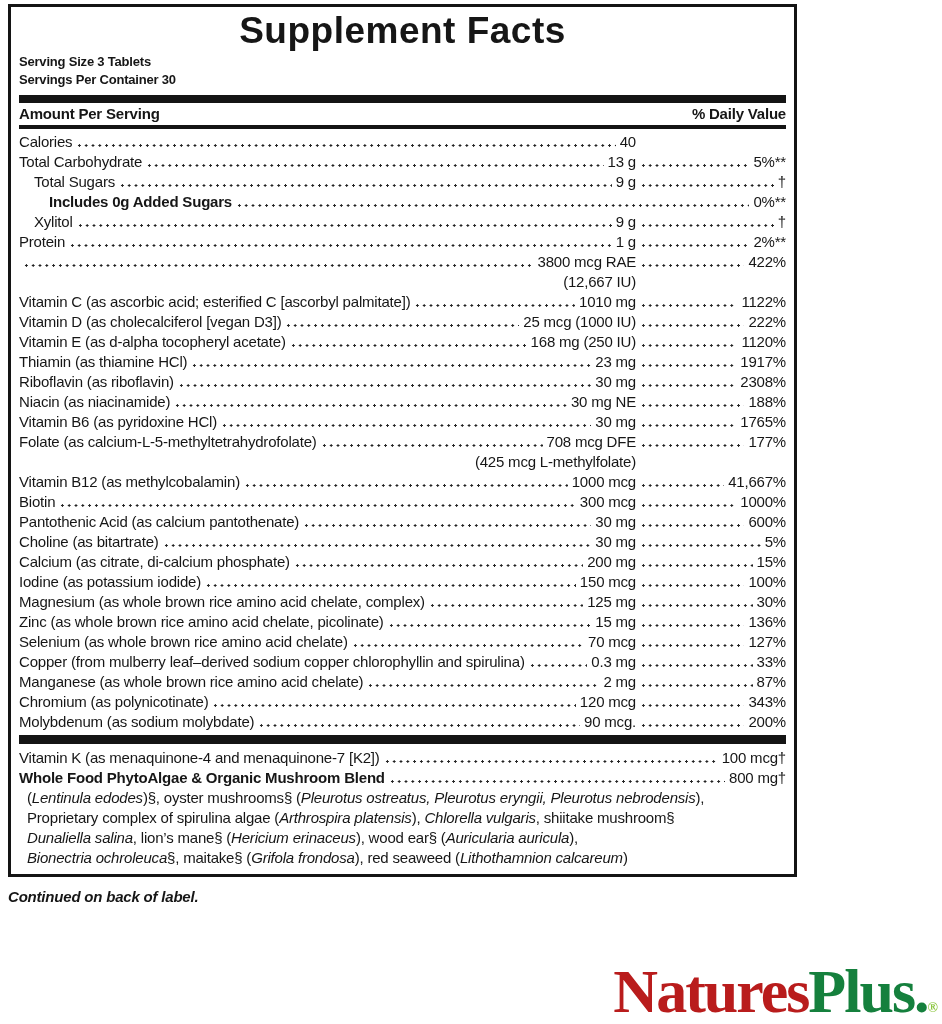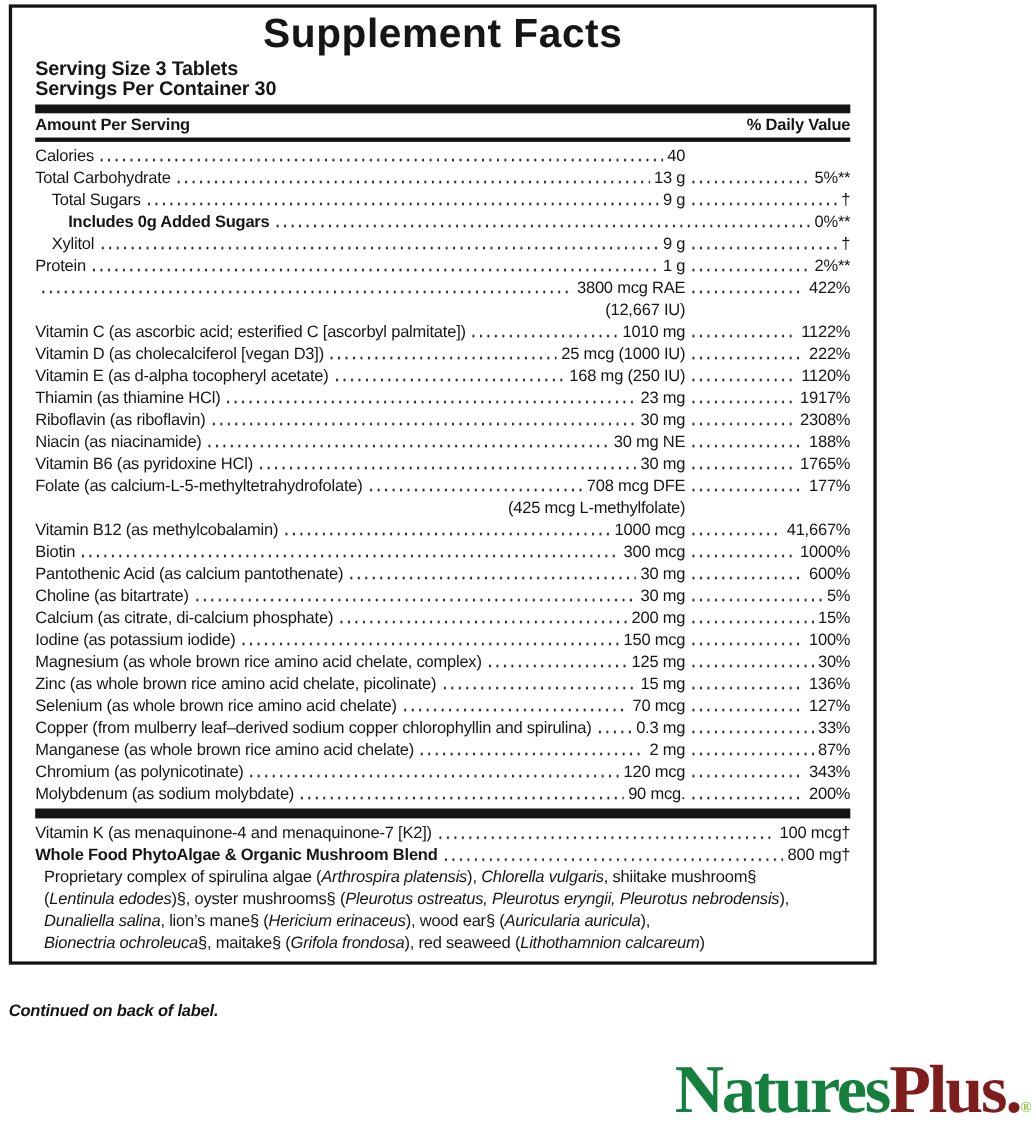--- a/index.html
+++ b/index.html
@@ -1,22 +1,22 @@
 <!DOCTYPE html>
 <html><head>
 <meta charset="utf-8">
 <style>
   html,body{margin:0;padding:0;background:#fff;}
   .page{position:relative;width:942px;height:1024px;background:#fff;overflow:hidden;
         font-family:"Liberation Sans",sans-serif;color:#161616;}
   .panel{position:absolute;left:8px;top:4px;width:789px;box-sizing:border-box;
-         border:3px solid #141414;background:#fff;padding:0 21px 6px;}
+         border:3px solid #141414;background:#fff;padding:0 8px 6px;}
   .title{font-size:37px;font-weight:bold;text-align:center;letter-spacing:.5px;
          margin-top:5px;line-height:1.05;}
-  .serving{font-size:18px;font-weight:bold;line-height:18px;letter-spacing:-.2px;}
+  .serving{font-size:13px;font-weight:bold;line-height:18px;letter-spacing:-.2px;}
   .serving.first{margin-top:2px;}
   .bar{background:#141414;}
   .bar.thick{height:8px;margin-top:6px;}
   .bar.thick2{height:9px;margin-top:3px;margin-bottom:4px;}
   .bar.med{height:4px;margin-bottom:3px;}
   .hdr-row{display:flex;justify-content:space-between;font-size:15px;font-weight:bold;
            line-height:22px;letter-spacing:-.2px;}
   .rows{width:100%;}
   .row{display:flex;align-items:baseline;font-size:15px;line-height:20px;height:20px;
        white-space:nowrap;letter-spacing:-.2px;}
@@ -26,21 +26,21 @@
           background-image:radial-gradient(circle,#222 1.05px,transparent 1.35px);
           background-size:6.8px 3px;background-repeat:repeat-x;
           background-position:0 calc(100% - 5px);}
   .leader.hide{background:none;}
   .flexfill{flex:1 1 auto;}
   .amount{flex:0 0 auto;}
   .tail{flex:0 0 150px;display:flex;align-items:baseline;}
   .dv{flex:0 0 auto;white-space:nowrap;text-align:right;}
   .blend{font-size:15px;line-height:20px;padding-left:8px;letter-spacing:-.2px;}
   .blend .bl-line{white-space:nowrap;}
-  .continued{position:absolute;left:8px;top:911px;font-size:15px;font-weight:bold;
+  .continued{position:absolute;left:8px;top:888px;font-size:15px;font-weight:bold;
              font-style:italic;letter-spacing:-.2px;}
   .logo{position:absolute;right:4px;bottom:2px;font-family:"Liberation Serif",serif;
         font-weight:bold;font-size:62px;line-height:1;letter-spacing:-2px;white-space:nowrap;}
   .logo .reg{font-size:14px;letter-spacing:0;}
 </style>
 </head>
 <body>
 
 <div class="page">
   <div class="panel">
@@ -325,21 +325,21 @@
           <span class="leader"></span>
           <span class="dv">100 mcg†</span>
         </div>
         <div class="row">
           <span class="nname b">Whole Food PhytoAlgae &amp; Organic Mushroom Blend</span>
           <span class="leader"></span>
           <span class="dv">800 mg†</span>
         </div>
       </div>
     <div class="blend" id="blend">
+        <div class="bl-line"><span>(</span><i>Lentinula edodes</i><span>)§, oyster mushrooms§ (</span><i>Pleurotus ostreatus, Pleurotus eryngii, Pleurotus nebrodensis</i><span>),</span></div>
         <div class="bl-line"><span>Proprietary complex of spirulina algae (</span><i>Arthrospira platensis</i><span>), </span><i>Chlorella vulgaris</i><span>, shiitake mushroom§</span></div>
-        <div class="bl-line"><span>(</span><i>Lentinula edodes</i><span>)§, oyster mushrooms§ (</span><i>Pleurotus ostreatus, Pleurotus eryngii, Pleurotus nebrodensis</i><span>),</span></div>
         <div class="bl-line"><i>Dunaliella salina</i><span>, lion’s mane§ (</span><i>Hericium erinaceus</i><span>), wood ear§ (</span><i>Auricularia auricula</i><span>),</span></div>
         <div class="bl-line"><i>Bionectria ochroleuca</i><span>§, maitake§ (</span><i>Grifola frondosa</i><span>), red seaweed (</span><i>Lithothamnion calcareum</i><span>)</span></div>
       </div>
   </div>
   <div class="continued">Continued on back of label.</div>
-  <div class="logo"><span style="color: #15803d;">Natures</span><span style="color: #7f1d1d;">Plus.</span><span class="reg" style="color: rgb(140, 198, 63);">®</span></div>
+  <div class="logo"><span style="color: #b91c1c;">Natures</span><span style="color: #15803d;">Plus.</span><span class="reg" style="color: rgb(140, 198, 63);">®</span></div>
 </div>
 
 </body></html>

